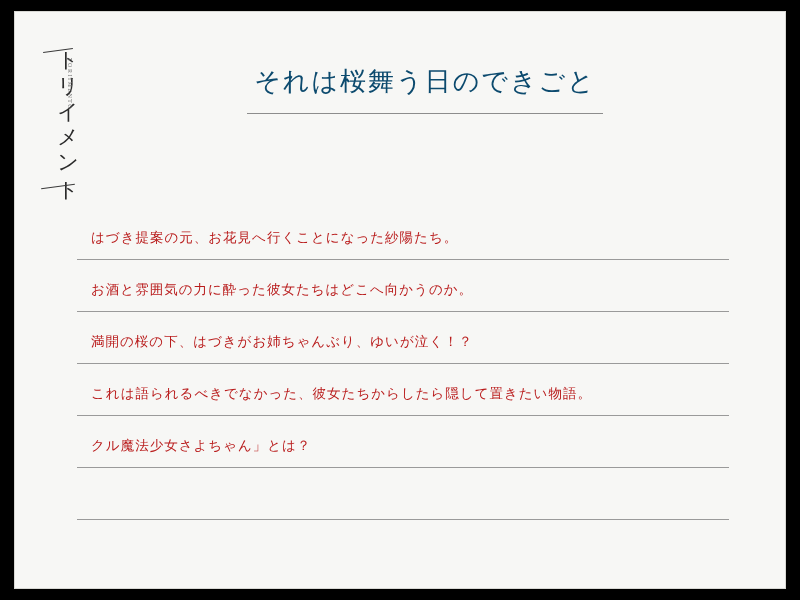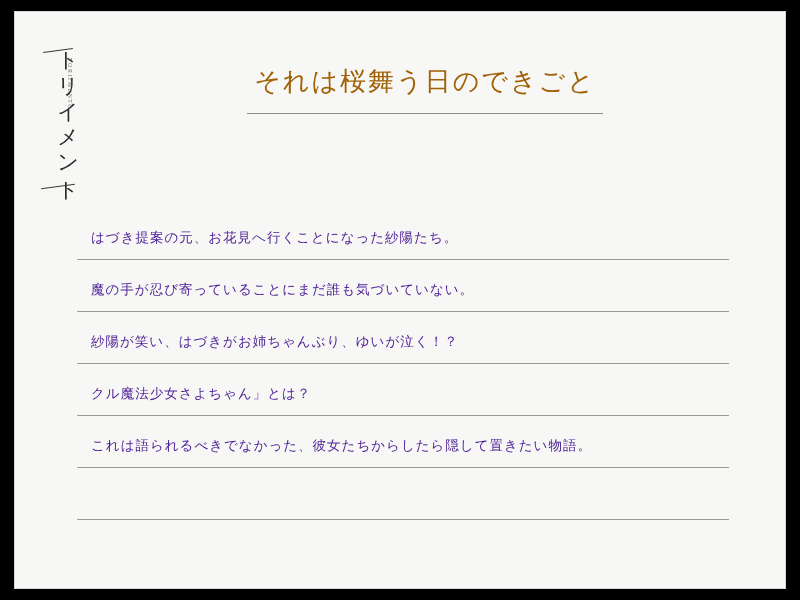--- a/index.html
+++ b/index.html
@@ -87,21 +87,21 @@
     position: absolute;
     left: 200px;
     top: 52px;
     width: 420px;
     text-align: center;
   }
   .title {
     font-family: "DejaVu Serif", serif;
     font-size: 26px;
     letter-spacing: 2px;
-    color: #a16207;
+    color: #0c4a6e;
     white-space: nowrap;
   }
   .title-rule {
     margin: 14px auto 0 auto;
     width: 356px;
     height: 1px;
     background: #8d8d8d;
   }
   .body-block {
     position: absolute;
@@ -115,21 +115,21 @@
     border-bottom: 1px solid #9a9a9a;
     box-sizing: border-box;
   }
   .line .text {
     position: absolute;
     left: 14px;
     bottom: 12px;
     font-family: Liberation Sans, sans-serif;
     font-size: 13.5px;
     letter-spacing: 1px;
-    color: #4c1d95;
+    color: #b91c1c;
     white-space: nowrap;
   }
   .line.blank .text { content: ""; }
 </style>
 </head>
 <body>
 
 <div class="stage">
   <div class="page">
 
@@ -143,30 +143,30 @@
     <div class="title-wrap">
       <div class="title">それは桜舞う日のできごと</div>
       <div class="title-rule"></div>
     </div>
 
     <div class="body-block">
       <div class="line">
         <div class="text">はづき提案の元、お花見へ行くことになった紗陽たち。</div>
       </div>
       <div class="line">
-        <div class="text">魔の手が忍び寄っていることにまだ誰も気づいていない。</div>
+        <div class="text">お酒と雰囲気の力に酔った彼女たちはどこへ向かうのか。</div>
       </div>
       <div class="line">
-        <div class="text">紗陽が笑い、はづきがお姉ちゃんぶり、ゆいが泣く！？</div>
+        <div class="text">満開の桜の下、はづきがお姉ちゃんぶり、ゆいが泣く！？</div>
+      </div>
+      <div class="line">
+        <div class="text">これは語られるべきでなかった、彼女たちからしたら隠して置きたい物語。</div>
       </div>
       <div class="line">
         <div class="text">クル魔法少女さよちゃん」とは？</div>
-      </div>
-      <div class="line">
-        <div class="text">これは語られるべきでなかった、彼女たちからしたら隠して置きたい物語。</div>
       </div>
       <div class="line blank">
         <div class="text"></div>
       </div>
     </div>
 
   </div>
 </div>
 
 </body></html>

